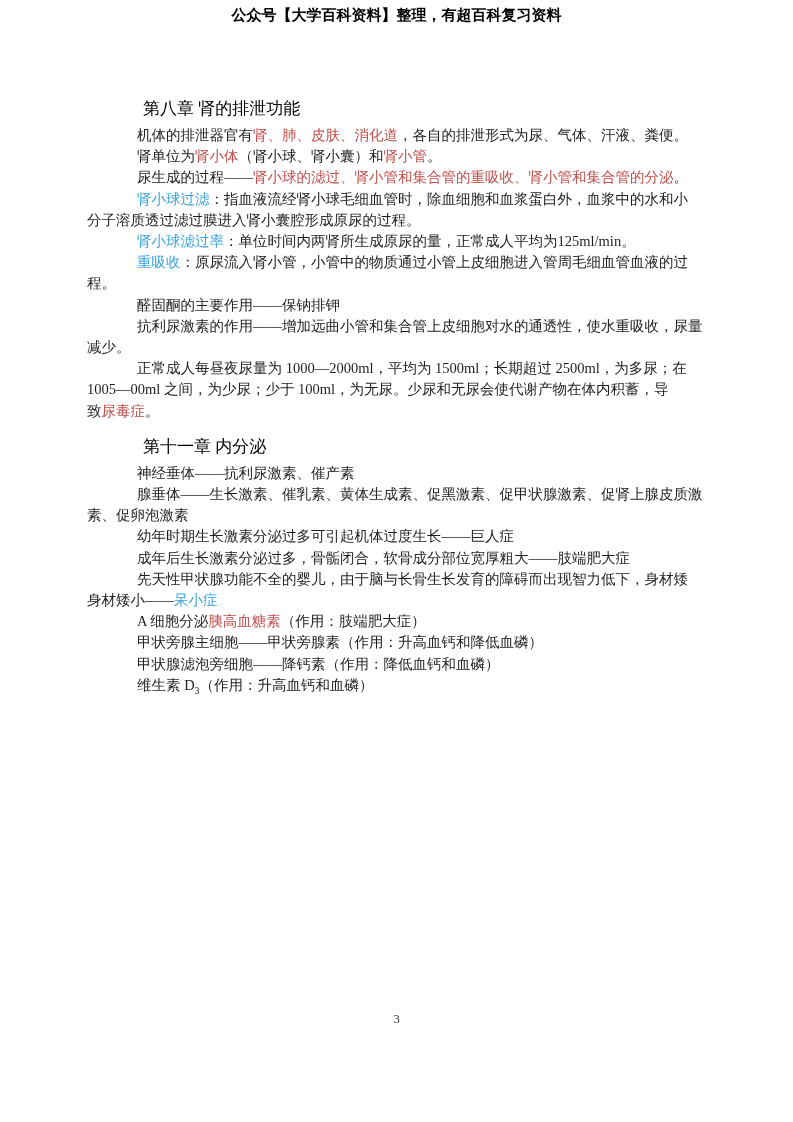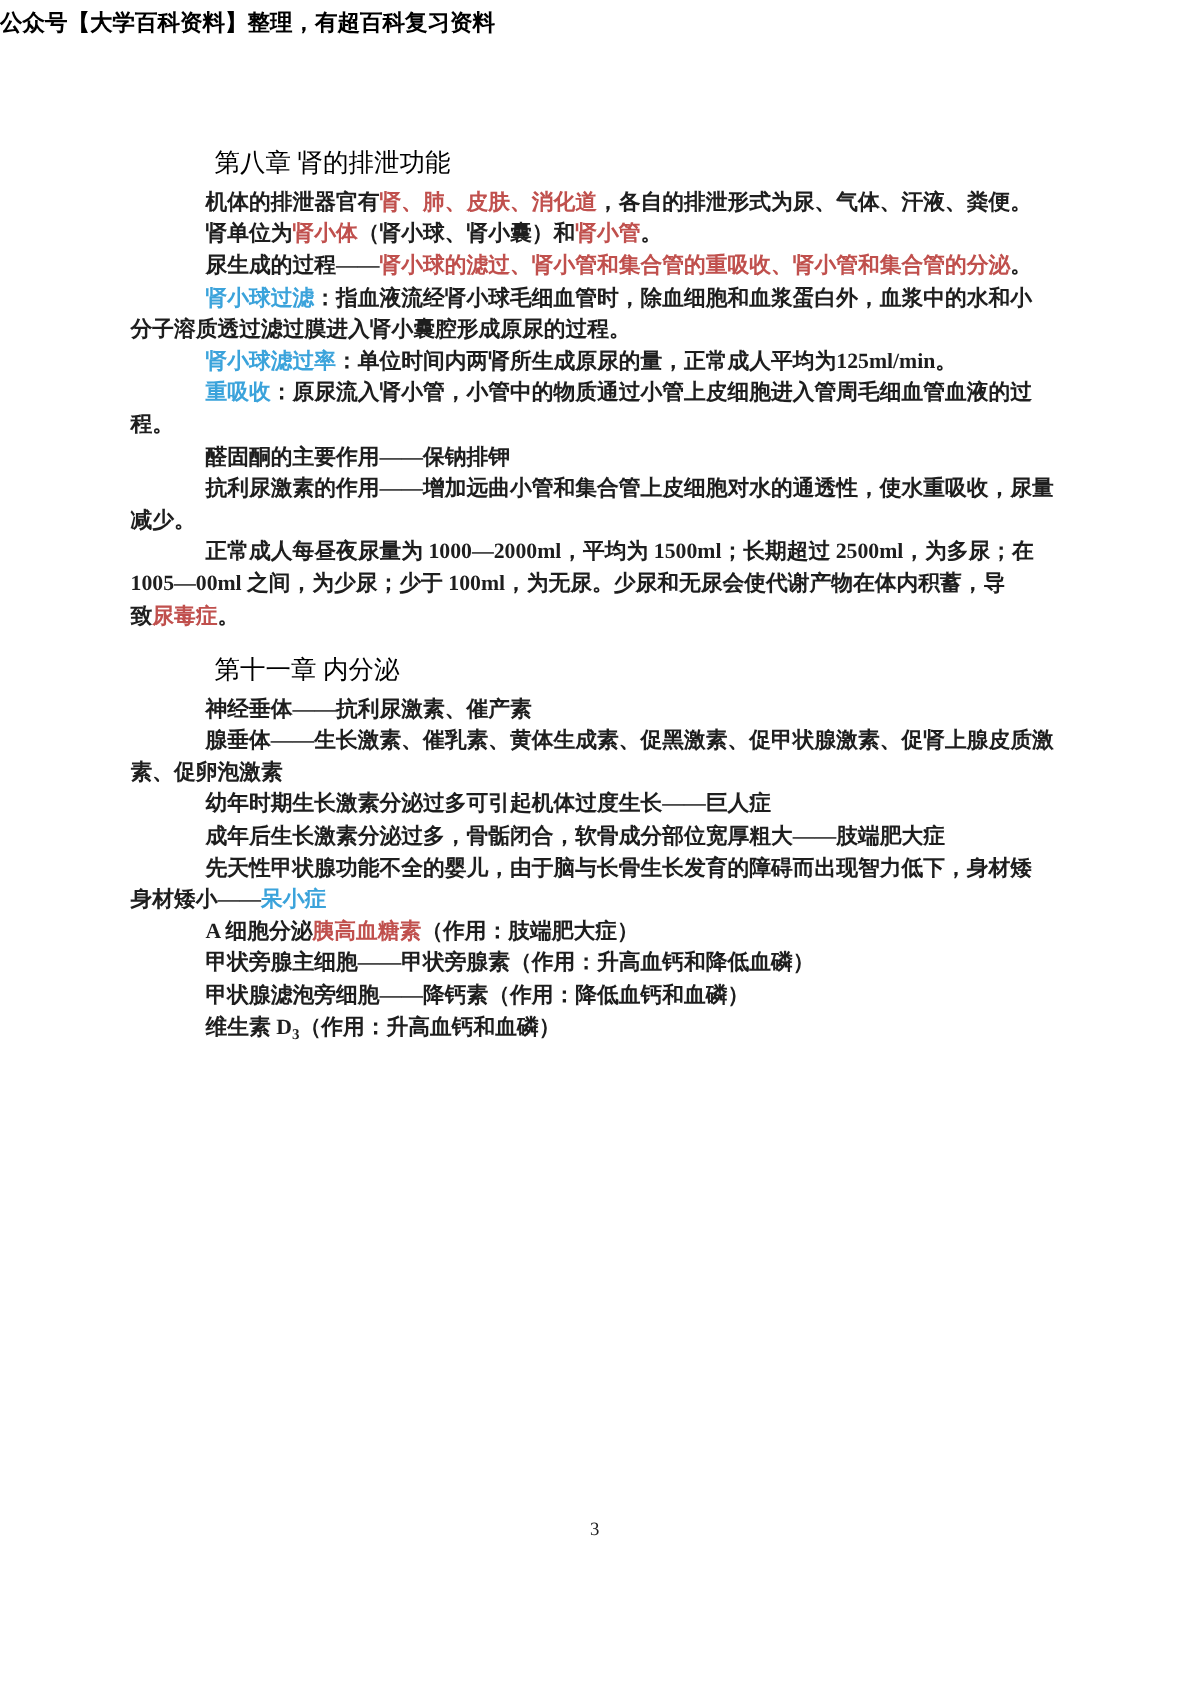--- a/index.html
+++ b/index.html
@@ -5,21 +5,21 @@
   html, body { margin: 0; padding: 0; }
   body {
     width: 793px; height: 1122px;
     background: #ffffff;
     position: relative;
     font-family: "Liberation Serif", "DejaVu Serif", serif;
     overflow: hidden;
   }
   .page-header {
     position: absolute; top: 6px; left: 0; width: 793px;
-    text-align: left;
+    text-align: center;
     font-weight: bold;
     font-size: 15px;
     color: #000000;
   }
   .doc {
     position: absolute; top: 96px; left: 87px; width: 640px;
     font-size: 14.5px;
     color: #1e1e1e;
   }
   .heading {
@@ -27,21 +27,20 @@
     font-size: 17px;
     line-height: 26px;
     padding-left: 56px;
     color: #000000;
     white-space: nowrap;
     margin-bottom: 3px;
   }
   .line {
     line-height: 21.2px;
     white-space: nowrap;
-    font-weight: bold;
   }
   .line.indent { padding-left: 50px; }
   .spacer { height: 12px; }
   .seg.red  { color: var(--red-color, #C0504D); }
   .seg.blue { color: var(--blue-color, #3BA3DB); }
   sub.seg { font-size: 10px; }
   .page-number {
     position: absolute; top: 1012px; left: 0; width: 793px;
     text-align: center;
     font-size: 12.5px;

